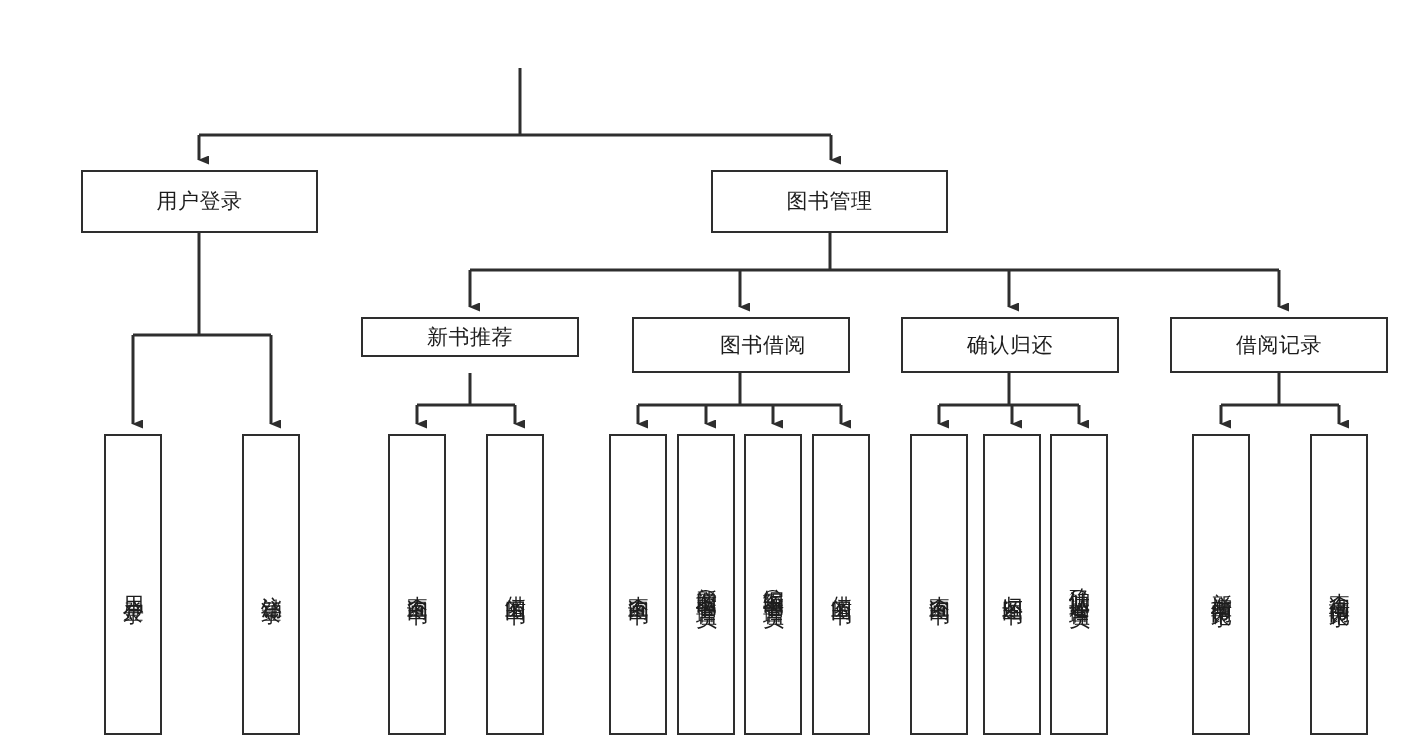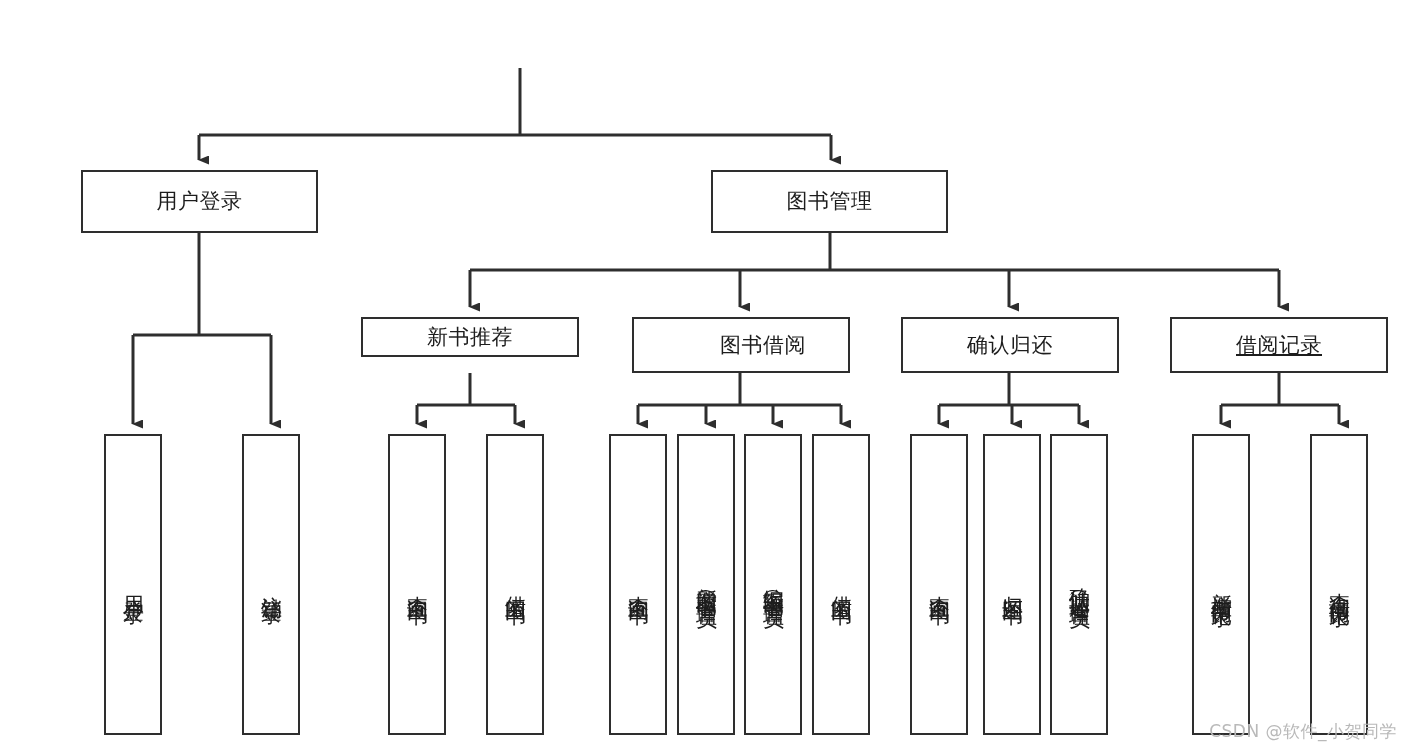--- a/index.html
+++ b/index.html
@@ -131,21 +131,21 @@
 
   <div class="node horizontal" style="left:361px; top:317px; width:218px; height:40px;">
     <span class="node-label">新书推荐</span>
   </div>
   <div class="node horizontal" style="left:632px; top:317px; width:218px; height:56px;padding-left:44px;">
     <span class="node-label">图书借阅</span>
   </div>
   <div class="node horizontal" style="left:901px; top:317px; width:218px; height:56px;">
     <span class="node-label">确认归还</span>
   </div>
-  <div class="node horizontal" style="left:1170px; top:317px; width:218px; height:56px;text-decoration:underline;">
+  <div class="node horizontal" style="left:1170px; top:317px; width:218px; height:56px;">
     <span class="node-label">借阅记录</span>
   </div>
 
   <div class="node vertical" style="left:104px; top:434px; width:58px; height:301px;">
     <span class="node-label">用户登录</span>
   </div>
   <div class="node vertical" style="left:242px; top:434px; width:58px; height:301px;">
     <span class="node-label">注销登录</span>
   </div>
 
@@ -179,15 +179,14 @@
     <span class="node-label">确认归还（管理员）</span>
   </div>
 
   <div class="node vertical" style="left:1192px; top:434px; width:58px; height:301px;">
     <span class="node-label">新增借阅记录</span>
   </div>
   <div class="node vertical" style="left:1310px; top:434px; width:58px; height:301px;">
     <span class="node-label">查询借阅记录</span>
   </div>
 
-  <div id="watermark">CSDN @软件_小贺同学</div>
 
 </div>
 
 </body></html>

